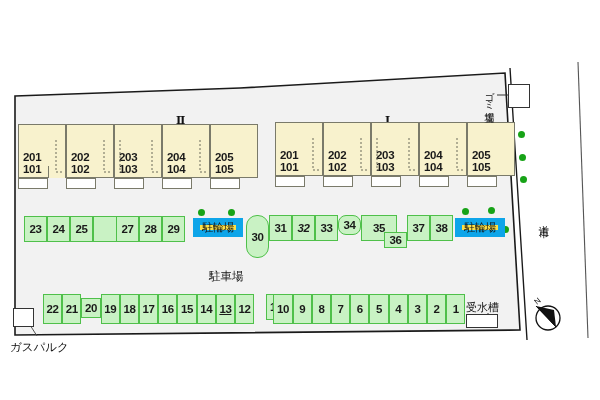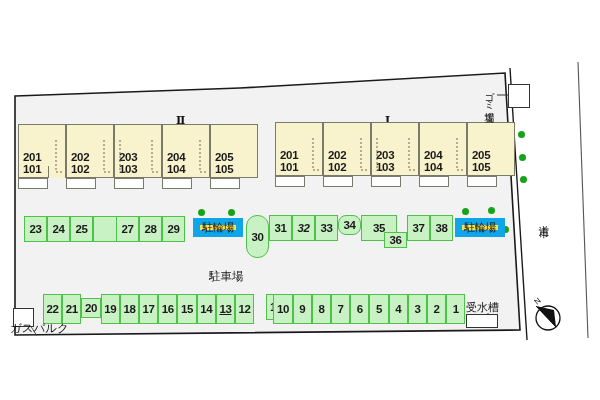--- a/index.html
+++ b/index.html
@@ -301,17 +301,17 @@
       <div class="pcell" style="left: 388.6px; top: 294px; width: 19.2px; height: 30px;">4</div>
       <div class="pcell" style="left: 407.8px; top: 294px; width: 19.2px; height: 30px;">3</div>
       <div class="pcell" style="left: 427px; top: 294px; width: 19.2px; height: 30px;">2</div>
       <div class="pcell" style="left: 446.2px; top: 294px; width: 19.2px; height: 30px;">1</div>
     </div>
 
   <div class="plainlabel" style="left:466px; top:300px; font-size:11px;">受水槽</div>
   <div class="emptybox" style="left:466px; top:314px; width:32px; height:14px;"></div>
 
   <div class="emptybox" style="left:13px; top:308px; width:21px; height:19px;"></div>
-  <div class="plainlabel" style="left:10px; top:321px;font-family:Liberation Serif, serif;">ガスパルク</div>
+  <div class="plainlabel" style="left:10px; top:340px;font-family:Liberation Serif, serif;">ガスパルク</div>
 
   <div class="plainlabel" style="left:536px; top:218px; writing-mode:vertical-rl; text-orientation:upright; font-size:11px; letter-spacing:-1px;">市道</div>
 
 </div>
 
 </body></html>

